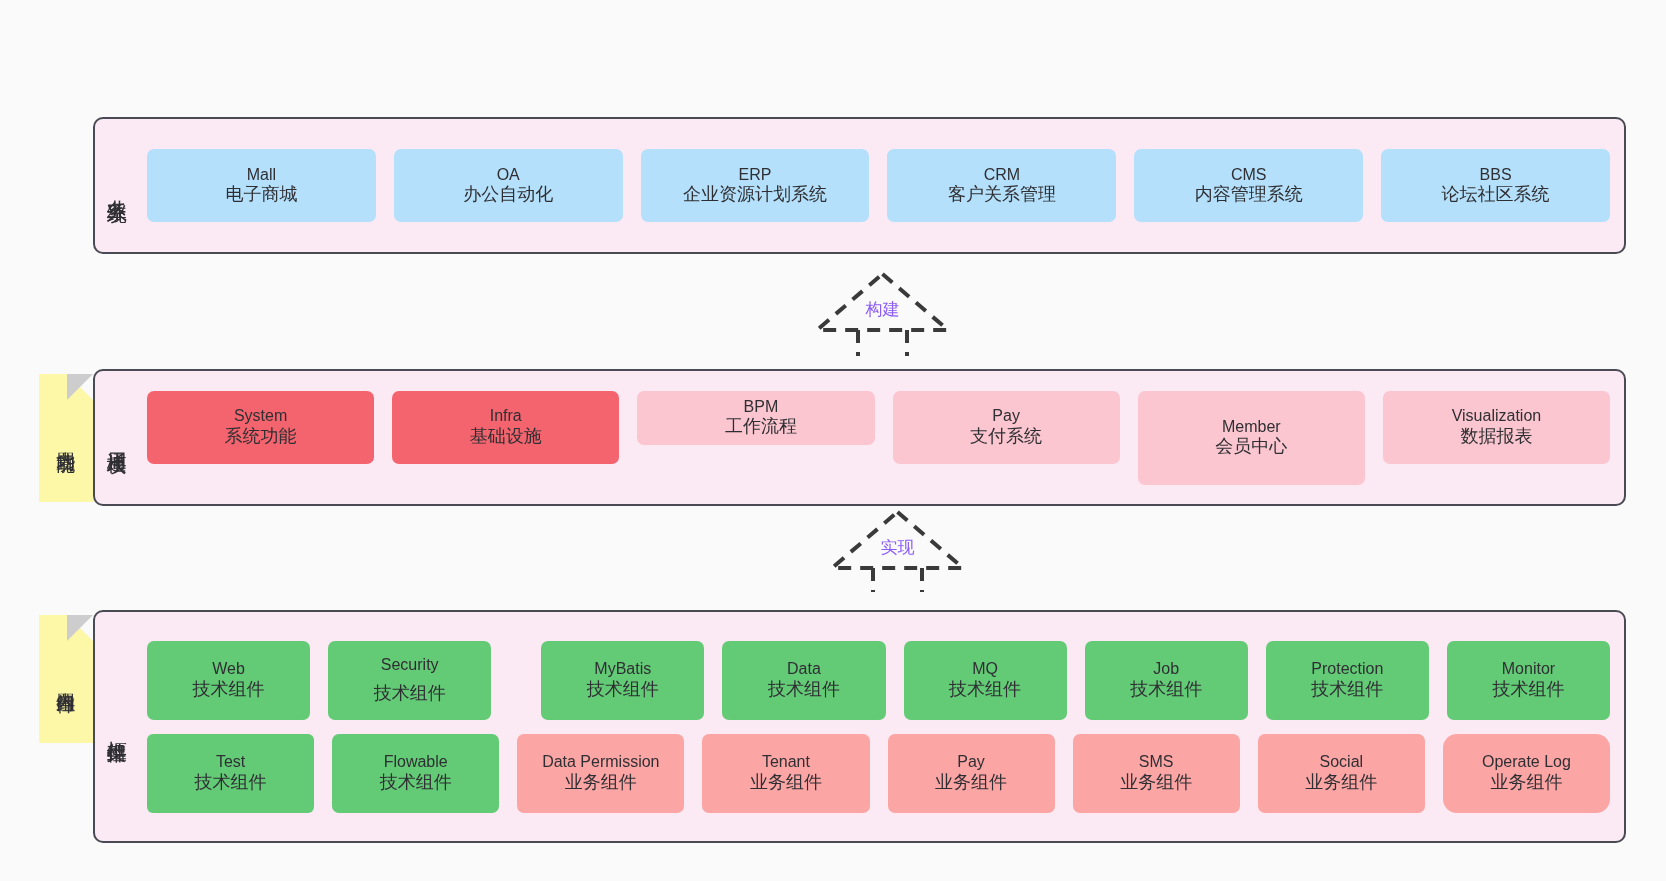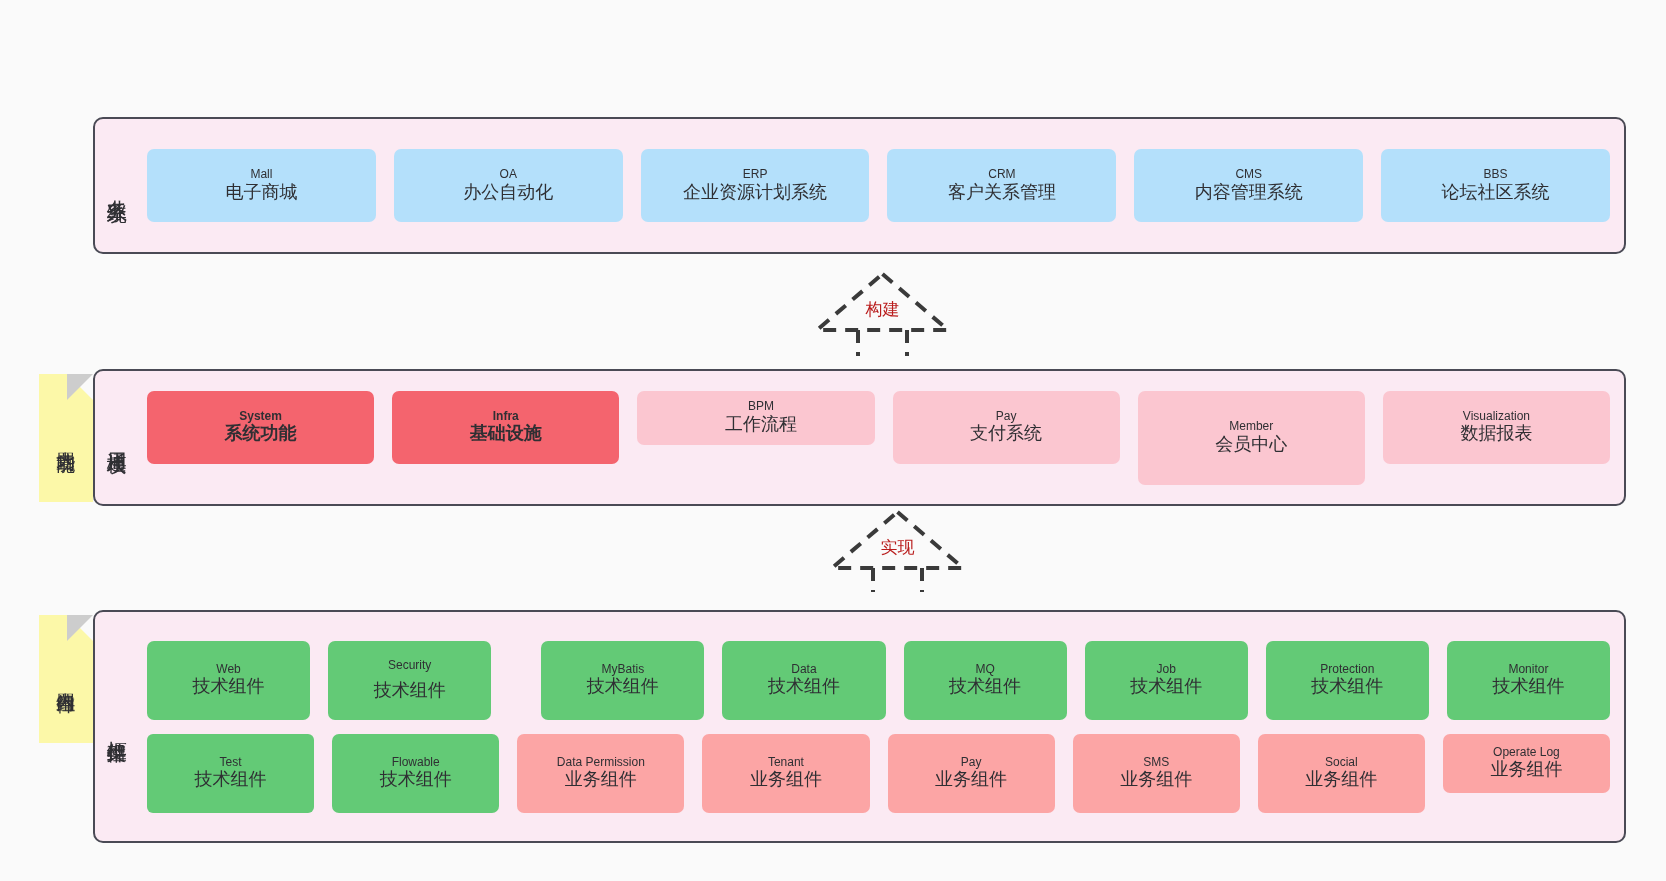--- a/index.html
+++ b/index.html
@@ -65,29 +65,29 @@
     border-radius: 7px;
     display: flex;
     flex-direction: column;
     align-items: center;
     justify-content: center;
     text-align: center;
     line-height: 1.22;
     padding: 4px 6px;
   }
   .card .en {
-    font-size: 12px;
+    font-size: 16px;
     color: #2f2f33;
   }
   .card .cn {
     font-size: 18px;
     color: #2f2f33;
   }
   .card.blue   { background: #b4e0fb; }
-  .card.red    { background: #f4646e; font-weight: bold; }
+  .card.red    { background: #f4646e; }
   .card.pink   { background: #fbc6d0; }
   .card.green  { background: #63ca76; }
   .card.lgreen { background: #fca5a5; }
 
   
   .sticky {
     position: absolute;
     box-sizing: border-box;
     background: #fcf8a8;
     display: flex;
@@ -129,21 +129,21 @@
   .connector {
     position: absolute;
   }
   .connector svg { display: block; }
   .connector .conn-label {
     position: absolute;
     left: 50%;
     transform: translateX(-50%);
     top: 30px;
     font-size: 17px;
-    color: #b91c1c;
+    color: #8b5cf6;
     background: #fafafa;
     padding: 0 2px;
     white-space: nowrap;
   }
 </style>
 </head>
 <body>
 
 <div class="canvas">
 
@@ -300,21 +300,21 @@
           <span class="cn">业务组件</span>
         </div>
         <div class="card lgreen" style="height:79px;">
           <span class="en">SMS</span>
           <span class="cn">业务组件</span>
         </div>
         <div class="card lgreen" style="height:79px;">
           <span class="en">Social</span>
           <span class="cn">业务组件</span>
         </div>
-        <div class="card lgreen" style="height:59px;">
+        <div class="card lgreen" style="height:79px;border-radius:14px;">
           <span class="en">Operate Log</span>
           <span class="cn">业务组件</span>
         </div>
       </div>
 
     </div>
   </div>
 
 </div>
 

